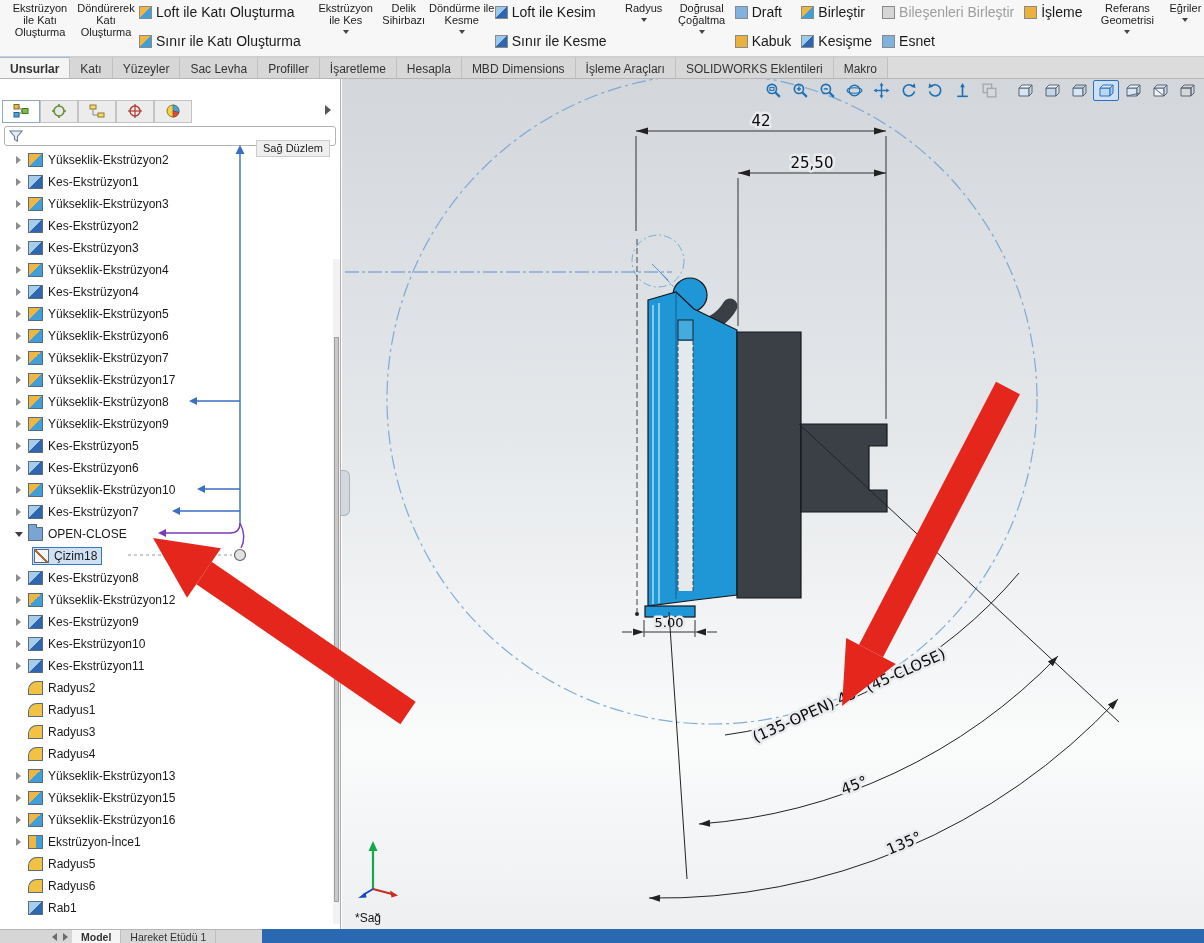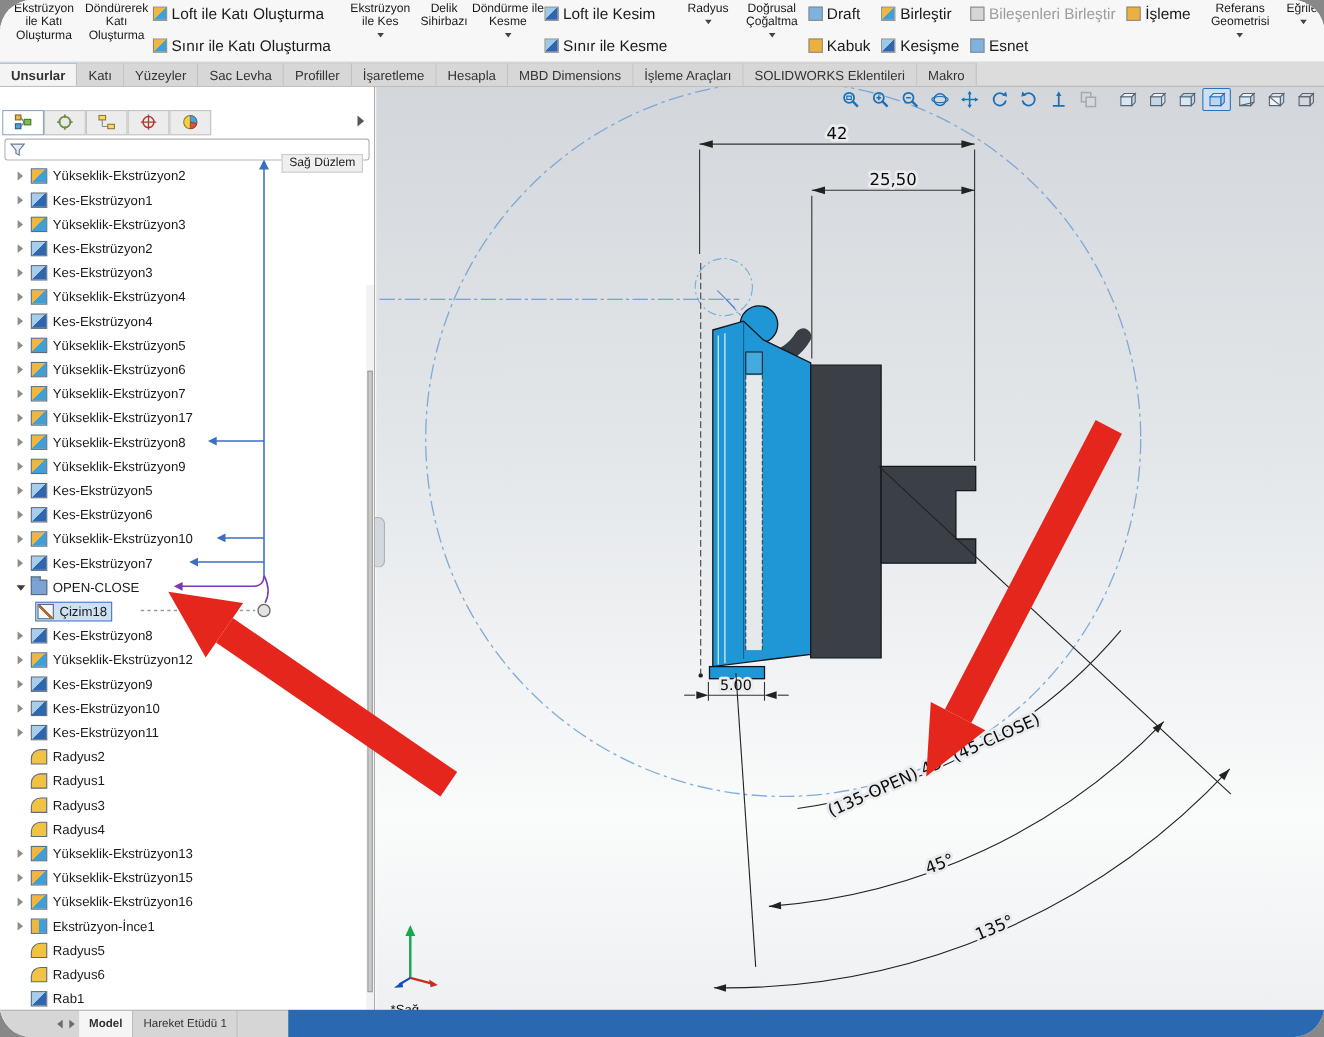--- a/index.html
+++ b/index.html
@@ -1,17 +1,17 @@
 <!DOCTYPE html>
 <html><head>
 <meta charset="utf-8">
 <style>
   * { box-sizing: border-box; margin: 0; padding: 0; }
   body { font-family: "Liberation Sans", "DejaVu Sans", sans-serif; background:#888; }
-  .app { position:relative; width:1204px; height:943px; background:#fff; overflow:hidden; font-size:11px; color:#1a1a1a;border-radius:29px; }
+  .app { position:relative; width:1204px; height:943px; background:#fff; overflow:hidden; font-size:11px; color:#1a1a1a; }
 
   
   .ribbon { position:absolute; top:0; left:0; right:0; height:57px; background:#f7f7f7; border-bottom:1px solid #cfcfcf; display:flex; align-items:flex-start; padding:0 2px; }
   .rgroup { display:flex; align-items:flex-start; padding:0 5px; }
   .rsep { width:1px; background:#d9d9d9; height:53px; margin:2px 1px; }
   .rbig { width:66px; min-height:54px; text-align:center; font-size:11px; line-height:12px; padding-top:2px; cursor:default; }
   .rbig.narrow { width:50px; }
   .rbig .rlabel { display:block; }
   .dd-caret { display:block; width:0; height:0; margin:4px auto 0; border-left:3.5px solid transparent; border-right:3.5px solid transparent; border-top:4px solid #444; }
   .rcol { display:flex; flex-direction:column; gap:13px; padding-top:4px; }
@@ -68,21 +68,21 @@
   .vp-svg { position:absolute; left:0; top:0; width:862px; height:851px; }
   .view-toolbar { position:absolute; top:1px; right:4px; display:flex; align-items:center; gap:1px; z-index:8; }
   .vtb-btn { width:26px; height:21px; display:flex; align-items:center; justify-content:center; border:1px solid transparent; border-radius:2px; cursor:default; }
   .vtb-btn.active { background:#cfe0f4; border-color:#2a72c0; }
   .vtb-btn.disabled { opacity:.35; }
   .vtb-gap { width:8px; }
   .orientation-label { position:absolute; left:13px; top:832px; font-size:12px; color:#111; }
   .triad { position:absolute; left:14px; top:758px; }
 
   
-  .bottom { position:absolute; left:0; right:0; bottom:0; height:25px; display:flex; align-items:stretch; }
+  .bottom { position:absolute; left:0; right:0; bottom:0; height:14px; display:flex; align-items:stretch; }
   .mtab-scroll { width:72px; background:#d6d6d6; display:flex; align-items:center; justify-content:flex-end; gap:6px; padding-right:4px; border-top:1px solid #b5b5b5; }
   .mtab-btn { width:0; height:0; cursor:default; }
   .mtab-btn.left { border-right:5px solid #6b6b6b; border-top:4px solid transparent; border-bottom:4px solid transparent; }
   .mtab-btn.right { border-left:5px solid #6b6b6b; border-top:4px solid transparent; border-bottom:4px solid transparent; }
   .model-tabs { width:190px; background:#d6d6d6; display:flex; align-items:stretch; border-top:1px solid #b5b5b5; font-size:10.5px; }
   .mtab { padding:0 9px; display:flex; align-items:center; border-right:1px solid #bdbdbd; color:#333; cursor:default; white-space:nowrap; }
   .mtab.active { background:#f5f5f5; font-weight:bold; }
   .blue-strip { flex:1; background:#2a69b2; }
 
   .red-arrows { position:absolute; left:0; top:0; pointer-events:none; z-index:60; }

